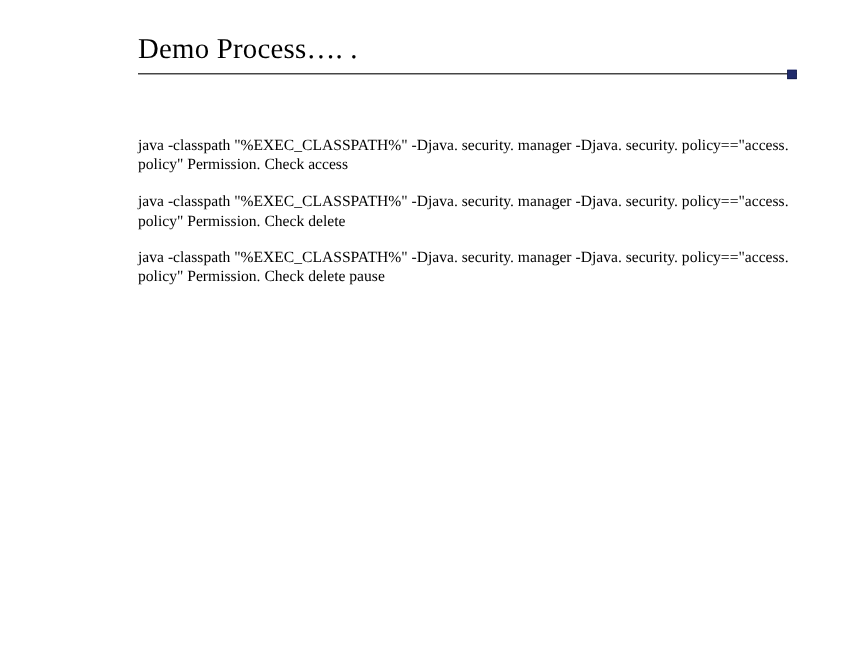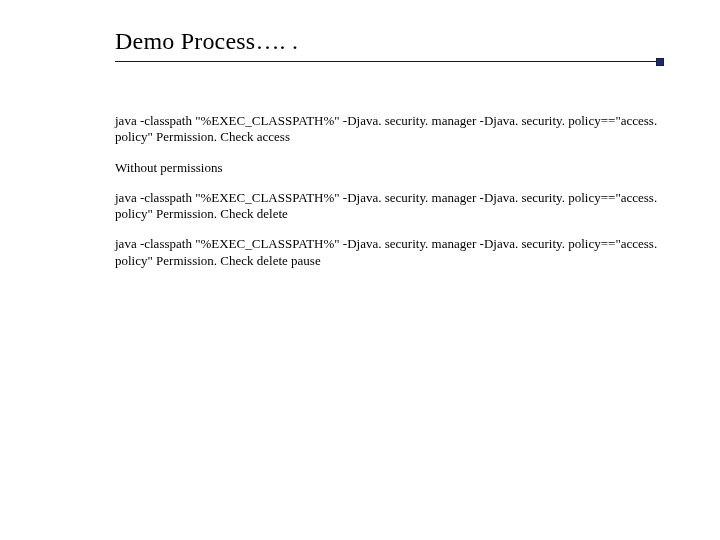--- a/index.html
+++ b/index.html
@@ -64,17 +64,16 @@
 <div class="slide">
   <div class="title-row">
     <span class="title">Demo Process…. .</span>
   </div>
   <div class="rule-wrap">
     <hr class="rule">
   </div>
 
   <div class="body">
     <p>java -classpath "%EXEC_CLASSPATH%" -Djava. security. manager -Djava. security. policy=="access. policy" Permission. Check access</p>
-    <p>Without permissions</p>
     <p>java -classpath "%EXEC_CLASSPATH%" -Djava. security. manager -Djava. security. policy=="access. policy" Permission. Check delete</p>
     <p>java -classpath "%EXEC_CLASSPATH%" -Djava. security. manager -Djava. security. policy=="access. policy" Permission. Check delete pause</p>
   </div>
 </div>
 
 </body></html>

